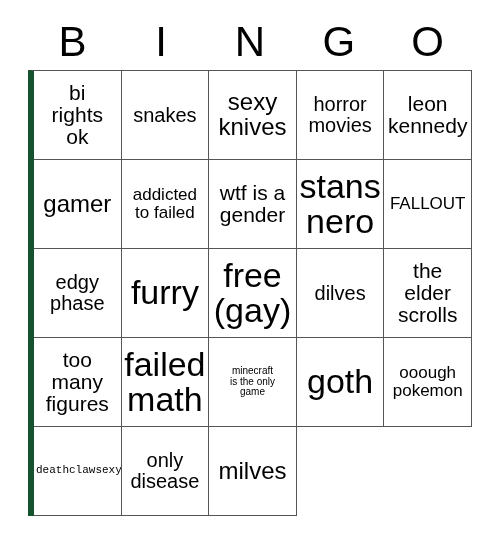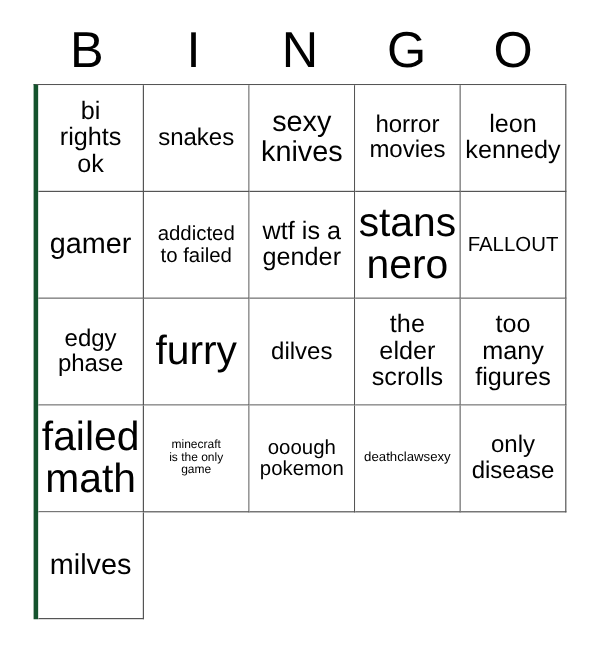--- a/index.html
+++ b/index.html
@@ -44,21 +44,21 @@
   #grid {
     position: absolute;
     left: 28px;
     top: 70px;
     width: 444px;
     height: 446px;
     display: grid;
     grid-template-columns: repeat(5, 1fr);
     grid-template-rows: repeat(5, 1fr);
     border-top: 1px solid #555555;
-    border-left: 4px solid #14532d;
+    border-left: 6px solid #14532d;
     box-sizing: border-box;
     background: #ffffff;
   }
   .cell {
     border-right: 1px solid #555555;
     border-bottom: 1px solid #555555;
     box-sizing: border-box;
     display: flex;
     align-items: center;
     justify-content: center;
@@ -74,21 +74,21 @@
     white-space: pre-line;
     word-break: normal;
   }
   
   .fs-xxl .cell-text { font-size: 34px; }
   .fs-xl  .cell-text { font-size: 24px; }
   .fs-lg  .cell-text { font-size: 20px; }
   .fs-md  .cell-text { font-size: 21px; }
   .fs-sm  .cell-text { font-size: 17px; }
   .fs-xs  .cell-text { font-size: 10px; }
-  .fs-xxs .cell-text { font-size: 11px; }
+  .fs-xxs .cell-text { font-size: 11px; font-family: Liberation Mono, monospace; }
 </style>
 </head>
 <body>
 
 <div id="card">
 
   <div id="header">
     <div class="header-letter">B</div>
     <div class="header-letter">I</div>
     <div class="header-letter">N</div>
@@ -137,20 +137,24 @@
         <span class="cell-text">FALLOUT</span>
       </div>
 
     <div class="cell fs-lg">
         <span class="cell-text">edgy
 phase</span>
       </div>
     <div class="cell fs-xxl">
         <span class="cell-text">furry</span>
       </div>
+    <div class="cell fs-xxl">
+        <span class="cell-text">free
+(gay)</span>
+      </div>
     <div class="cell fs-lg">
         <span class="cell-text">dilves</span>
       </div>
     <div class="cell fs-md">
         <span class="cell-text">the
 elder
 scrolls</span>
       </div>
 
     <div class="cell fs-md">
@@ -160,20 +164,23 @@
       </div>
     <div class="cell fs-xxl">
         <span class="cell-text">failed
 math</span>
       </div>
     <div class="cell fs-xs">
         <span class="cell-text">minecraft
 is the only
 game</span>
       </div>
+    <div class="cell fs-xxl">
+        <span class="cell-text">goth</span>
+      </div>
     <div class="cell fs-sm">
         <span class="cell-text">ooough
 pokemon</span>
       </div>
 
     <div class="cell fs-xxs">
         <span class="cell-text">deathclawsexy</span>
       </div>
     <div class="cell fs-lg">
         <span class="cell-text">only

